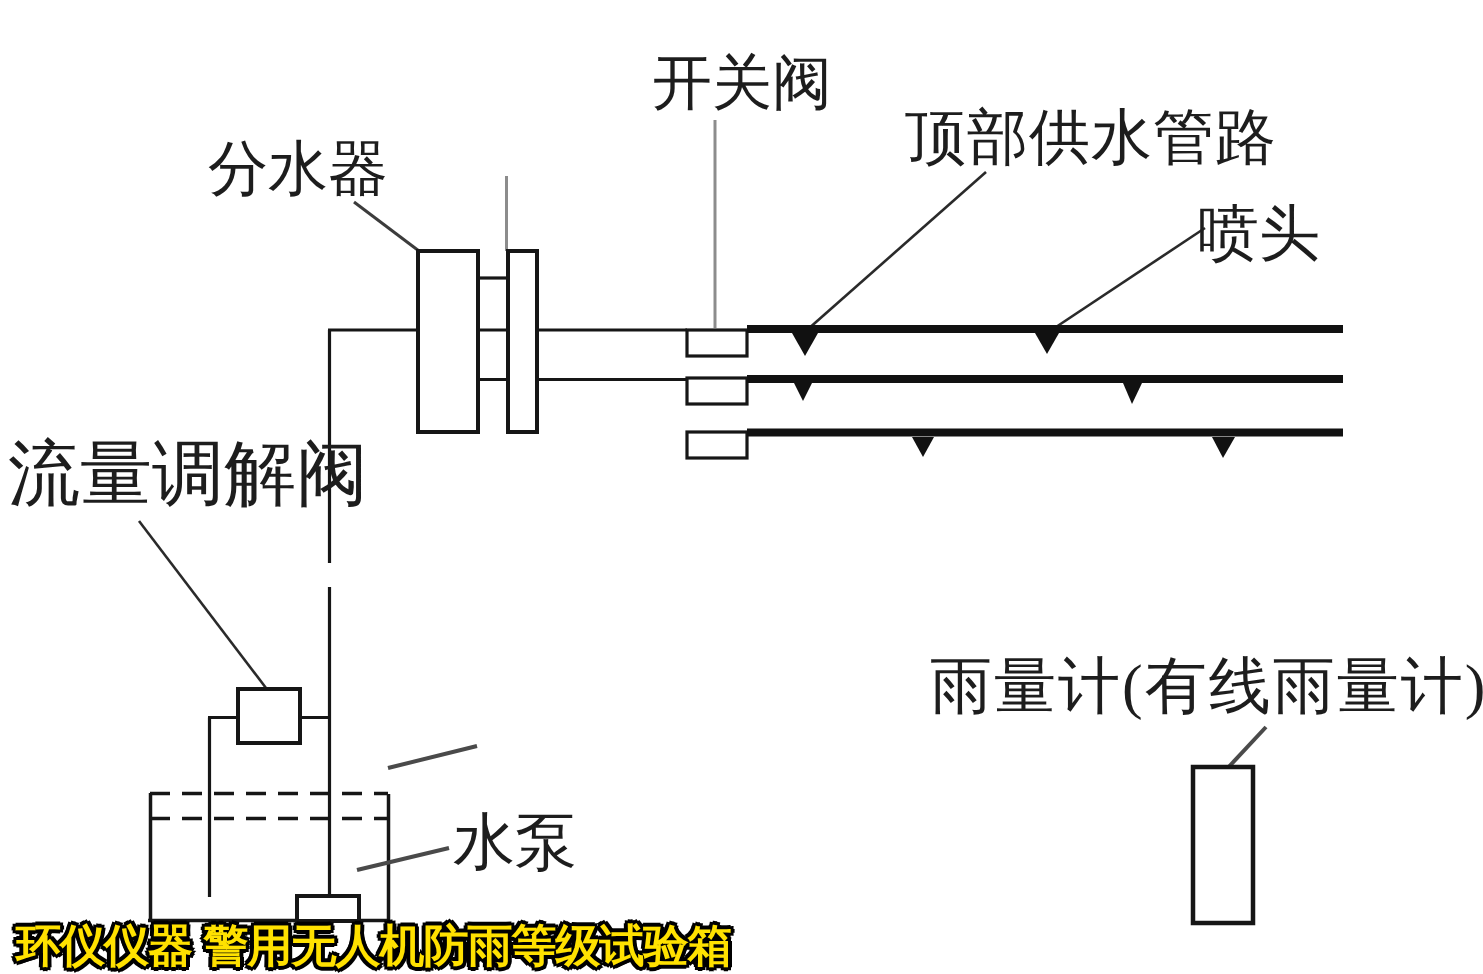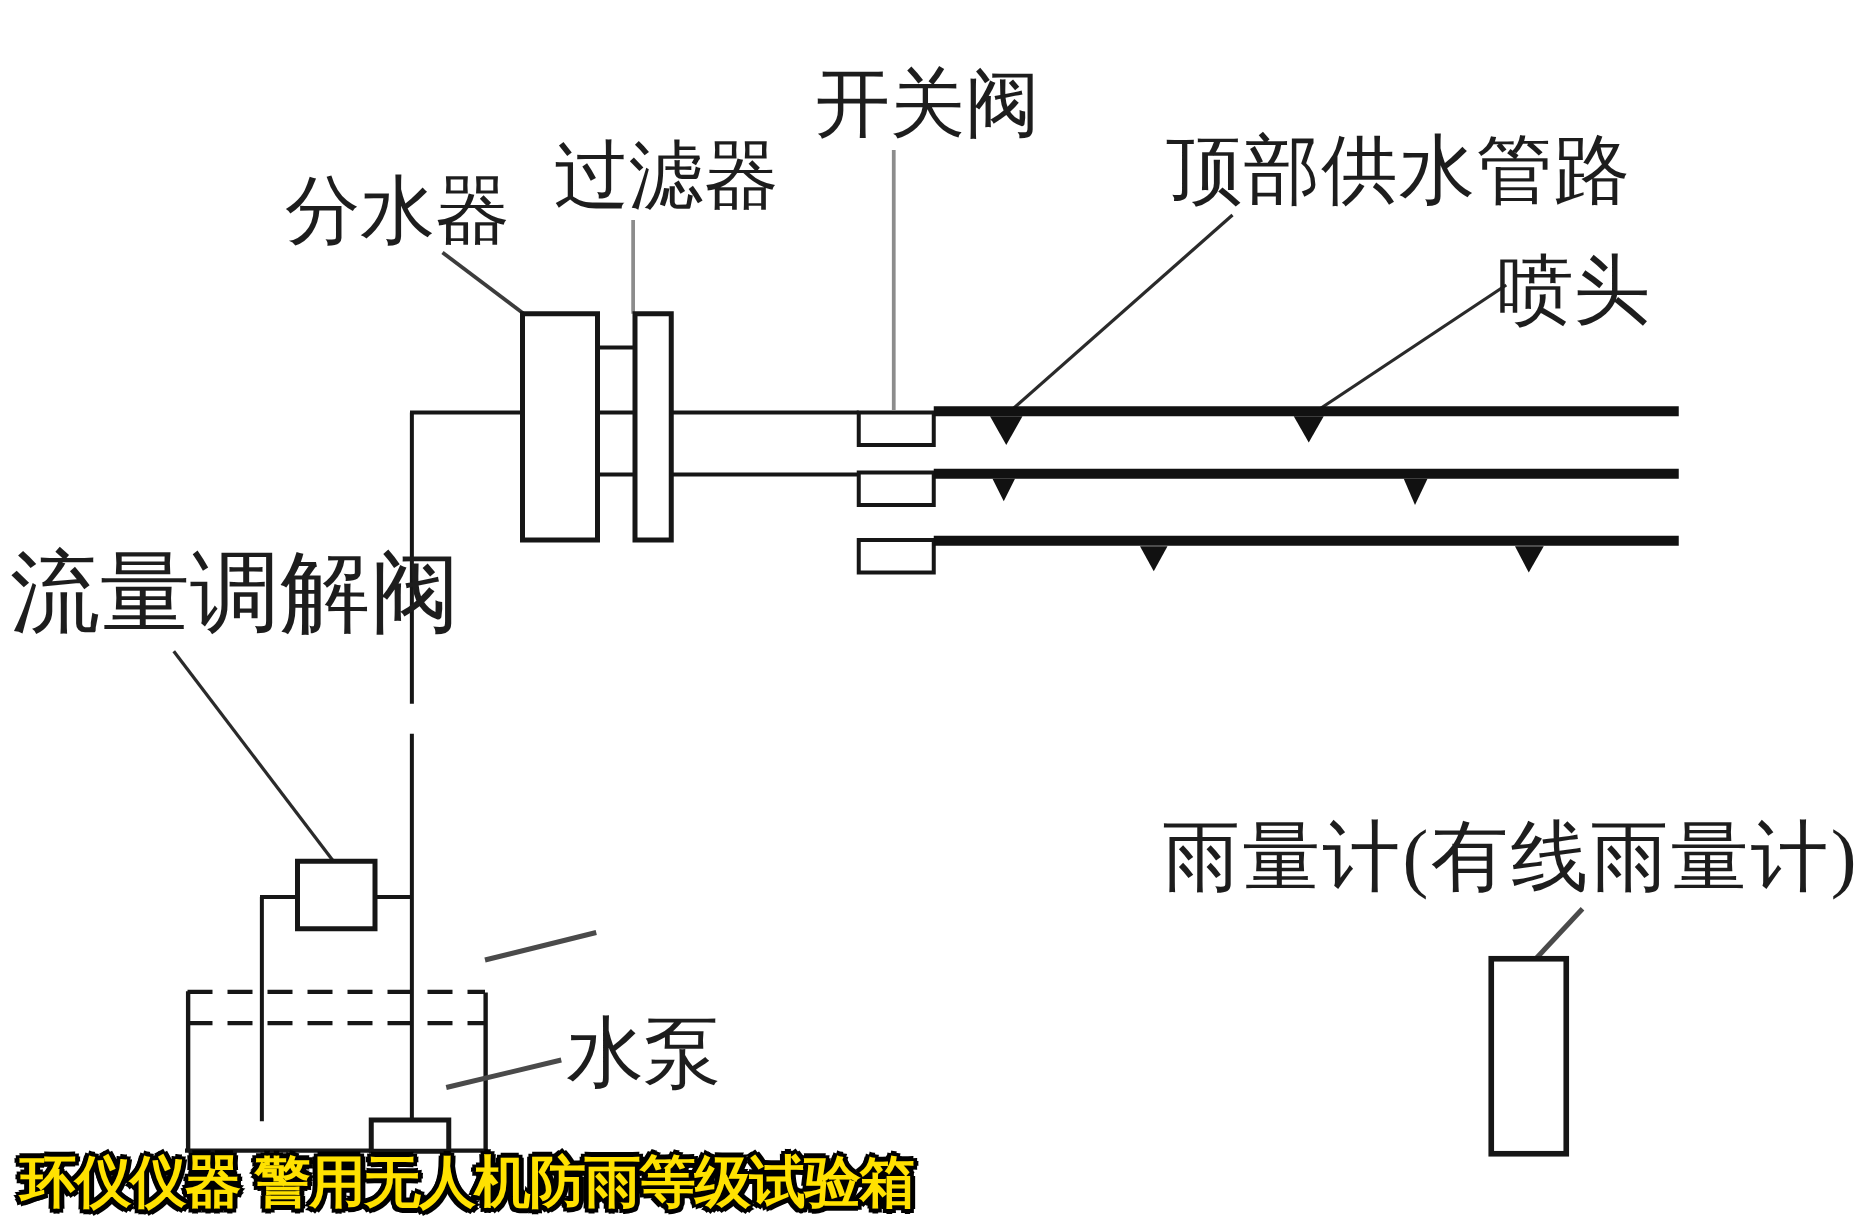--- a/index.html
+++ b/index.html
@@ -96,27 +96,26 @@
     <g fill="#111111" stroke="none">
       <polygon points="792,333 818,333 805,356"></polygon>
       <polygon points="1035,333 1059,333 1047,354"></polygon>
       <polygon points="794,383 812,383 803,401"></polygon>
       <polygon points="1123,383 1142,383 1132,404"></polygon>
       <polygon points="912,437 934,437 923,457"></polygon>
       <polygon points="1212,437 1235,437 1223,458"></polygon>
     </g>
   </svg>
 
-  <div class="lbl" style="left:228px;top:138px;font-size:60px;">分水器</div>
+  <div class="lbl" style="left:208px;top:138px;font-size:60px;">分水器</div>
 
-  <div class="lbl" style="left:443px;top:110px;font-size:60px;">过滤器</div>
 
   <div class="lbl" style="left:652px;top:52px;font-size:60px;">开关阀</div>
 
-  <div class="lbl" style="left:905px;top:106px;font-size:61px;letter-spacing:1px;margin-left:28px;">顶部供水管路</div>
+  <div class="lbl" style="left:905px;top:106px;font-size:61px;letter-spacing:1px;">顶部供水管路</div>
 
   <div class="lbl" style="left:1198px;top:202px;font-size:61px;">喷头</div>
 
   <div class="lbl" style="left:8px;top:437px;font-size:72px;">流量调解阀</div>
 
 
   <div class="lbl" style="left:453px;top:815px;font-size:62px;font-family:Liberation Mono, monospace;">水泵</div>
 
   <div class="lbl" style="left:930px;top:654px;font-size:62px;letter-spacing:2px;">雨量计(有线雨量计)</div>
 

